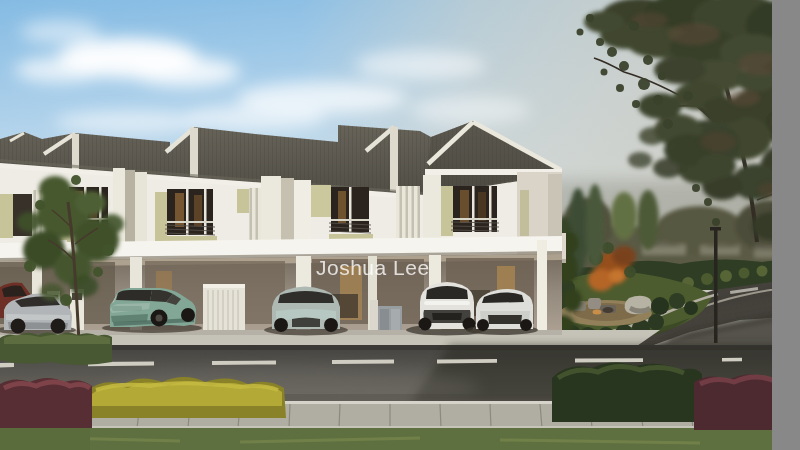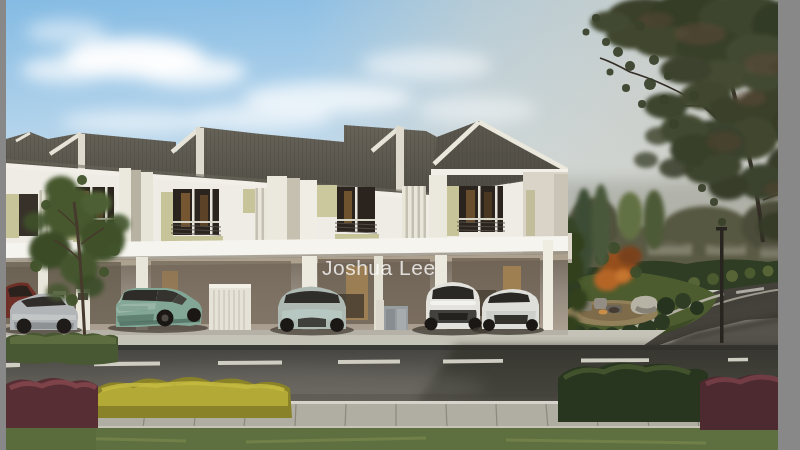--- a/index.html
+++ b/index.html
@@ -1,16 +1,16 @@
 <!DOCTYPE html>
 <html><head>
 <meta charset="utf-8">
 <style>
   html,body{margin:0;padding:0;background:#888;}
-  #scene{width:772px;height:450px;position:relative;overflow:hidden;font-family:"Liberation Sans",sans-serif;padding-left:6px;}
+  #scene{width:772px;height:450px;position:relative;overflow:hidden;font-family:"Liberation Sans",sans-serif;}
 </style>
 </head>
 <body>
 <div id="scene">
 <svg width="800" height="450" viewBox="0 0 800 450" xmlns="http://www.w3.org/2000/svg">
 <defs>
   <linearGradient id="skyG" x1="0" y1="0" x2="0.18" y2="1">
     <stop offset="0" stop-color="#85bbe3"></stop>
     <stop offset="0.35" stop-color="#b2d3eb"></stop>
     <stop offset="0.7" stop-color="#d8e3e8"></stop>

